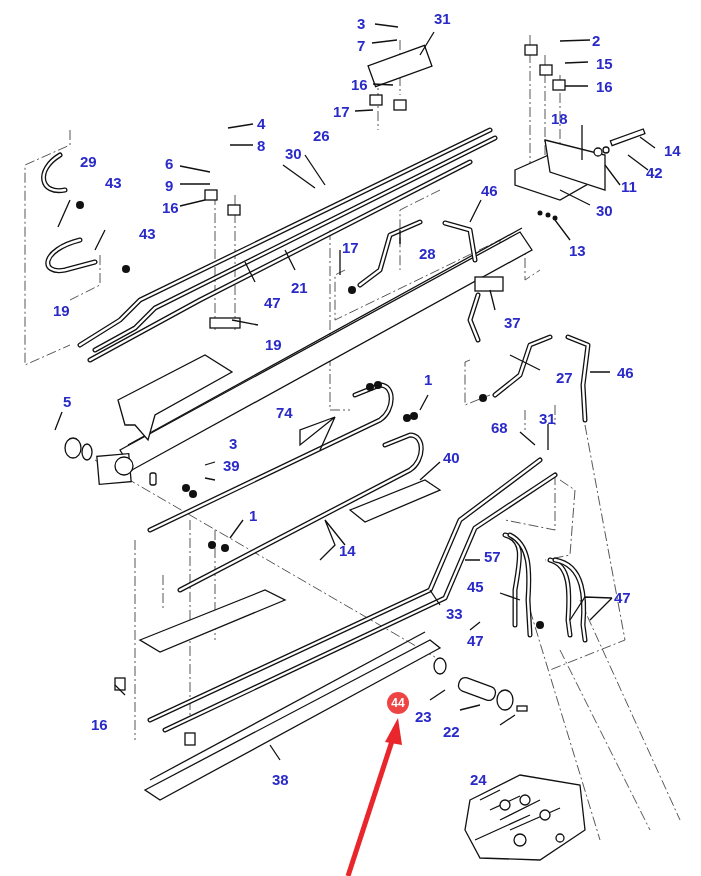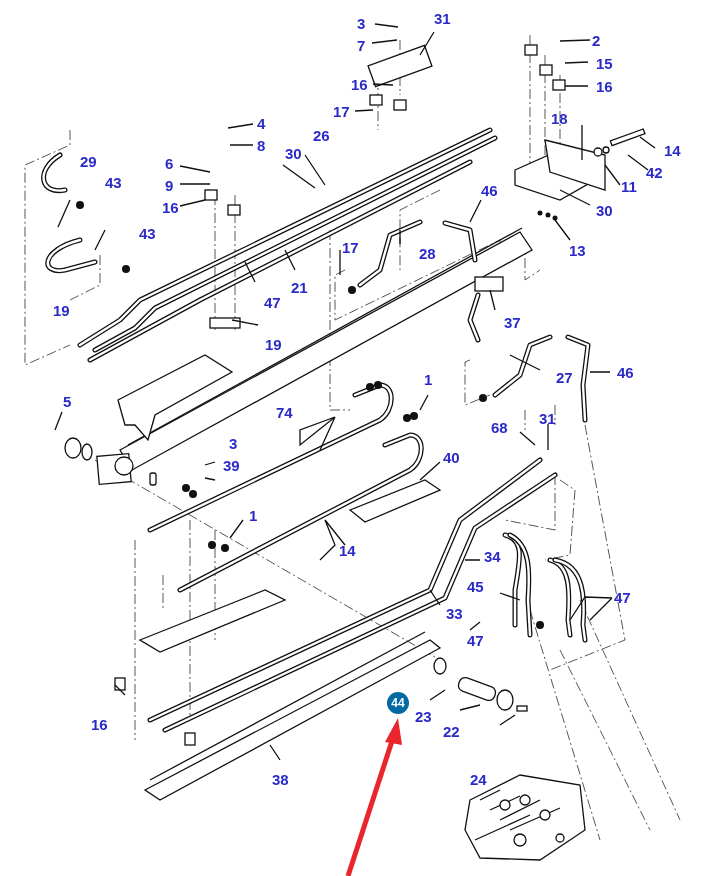--- a/index.html
+++ b/index.html
@@ -1,19 +1,19 @@
 <!DOCTYPE html>
 <html><head>
 <meta charset="utf-8">
 <style>
   html, body { margin: 0; padding: 0; background: #ffffff; }
   body { width: 701px; height: 876px; overflow: hidden; position: relative; font-family: "Liberation Sans", sans-serif; }
   #diagram { position: absolute; left: 0; top: 0; width: 701px; height: 876px; }
   .lbl { position: absolute; color: #2a2ac8; font-family: "Liberation Sans", sans-serif; font-weight: bold; font-size: 15px; line-height: 15px; white-space: nowrap; }
-  .hl-badge { position: absolute; left: 387px; top: 692px; width: 22px; height: 22px; border-radius: 50%; background: #0369a1; color: #ffffff; font-weight: bold; font-size: 12px; line-height: 22px; text-align: center; font-family: "Liberation Sans", sans-serif; }
+  .hl-badge { position: absolute; left: 387px; top: 692px; width: 22px; height: 22px; border-radius: 50%; background: #ef4444; color: #ffffff; font-weight: bold; font-size: 12px; line-height: 22px; text-align: center; font-family: "Liberation Sans", sans-serif; }
   svg .pl { fill: none; stroke: #111; stroke-width: 1.3; }
   svg .tube { fill: none; stroke: #111; stroke-width: 5; stroke-linecap: round; stroke-linejoin: round; }
   svg .tube-in { fill: none; stroke: #fff; stroke-width: 2.4; stroke-linecap: round; stroke-linejoin: round; }
   svg .dash { fill: none; stroke: #444; stroke-width: 0.9; stroke-dasharray: 10 3 2 3; }
   svg .part { fill: #fff; stroke: #111; stroke-width: 1.3; }
   svg .blk { fill: #111; }
 </style>
 </head>
 <body>
 
@@ -230,21 +230,21 @@
   <span class="lbl" style="left:617px;top:365px">46</span>
   <span class="lbl" style="left:63px;top:394px">5</span>
   <span class="lbl" style="left:276px;top:405px">74</span>
   <span class="lbl" style="left:491px;top:420px">68</span>
   <span class="lbl" style="left:539px;top:411px">31</span>
   <span class="lbl" style="left:229px;top:436px">3</span>
   <span class="lbl" style="left:223px;top:458px">39</span>
   <span class="lbl" style="left:443px;top:450px">40</span>
   <span class="lbl" style="left:249px;top:508px">1</span>
   <span class="lbl" style="left:339px;top:543px">14</span>
-  <span class="lbl" style="left:484px;top:549px">34</span>
+  <span class="lbl" style="left:484px;top:549px">57</span>
   <span class="lbl" style="left:467px;top:579px">45</span>
   <span class="lbl" style="left:614px;top:590px">47</span>
   <span class="lbl" style="left:446px;top:606px">33</span>
   <span class="lbl" style="left:467px;top:633px">47</span>
   <span class="lbl" style="left:91px;top:717px">16</span>
   <span class="lbl" style="left:415px;top:709px">23</span>
   <span class="lbl" style="left:443px;top:724px">22</span>
   <span class="lbl" style="left:470px;top:772px">24</span>
   <span class="lbl" style="left:272px;top:772px">38</span>
 

